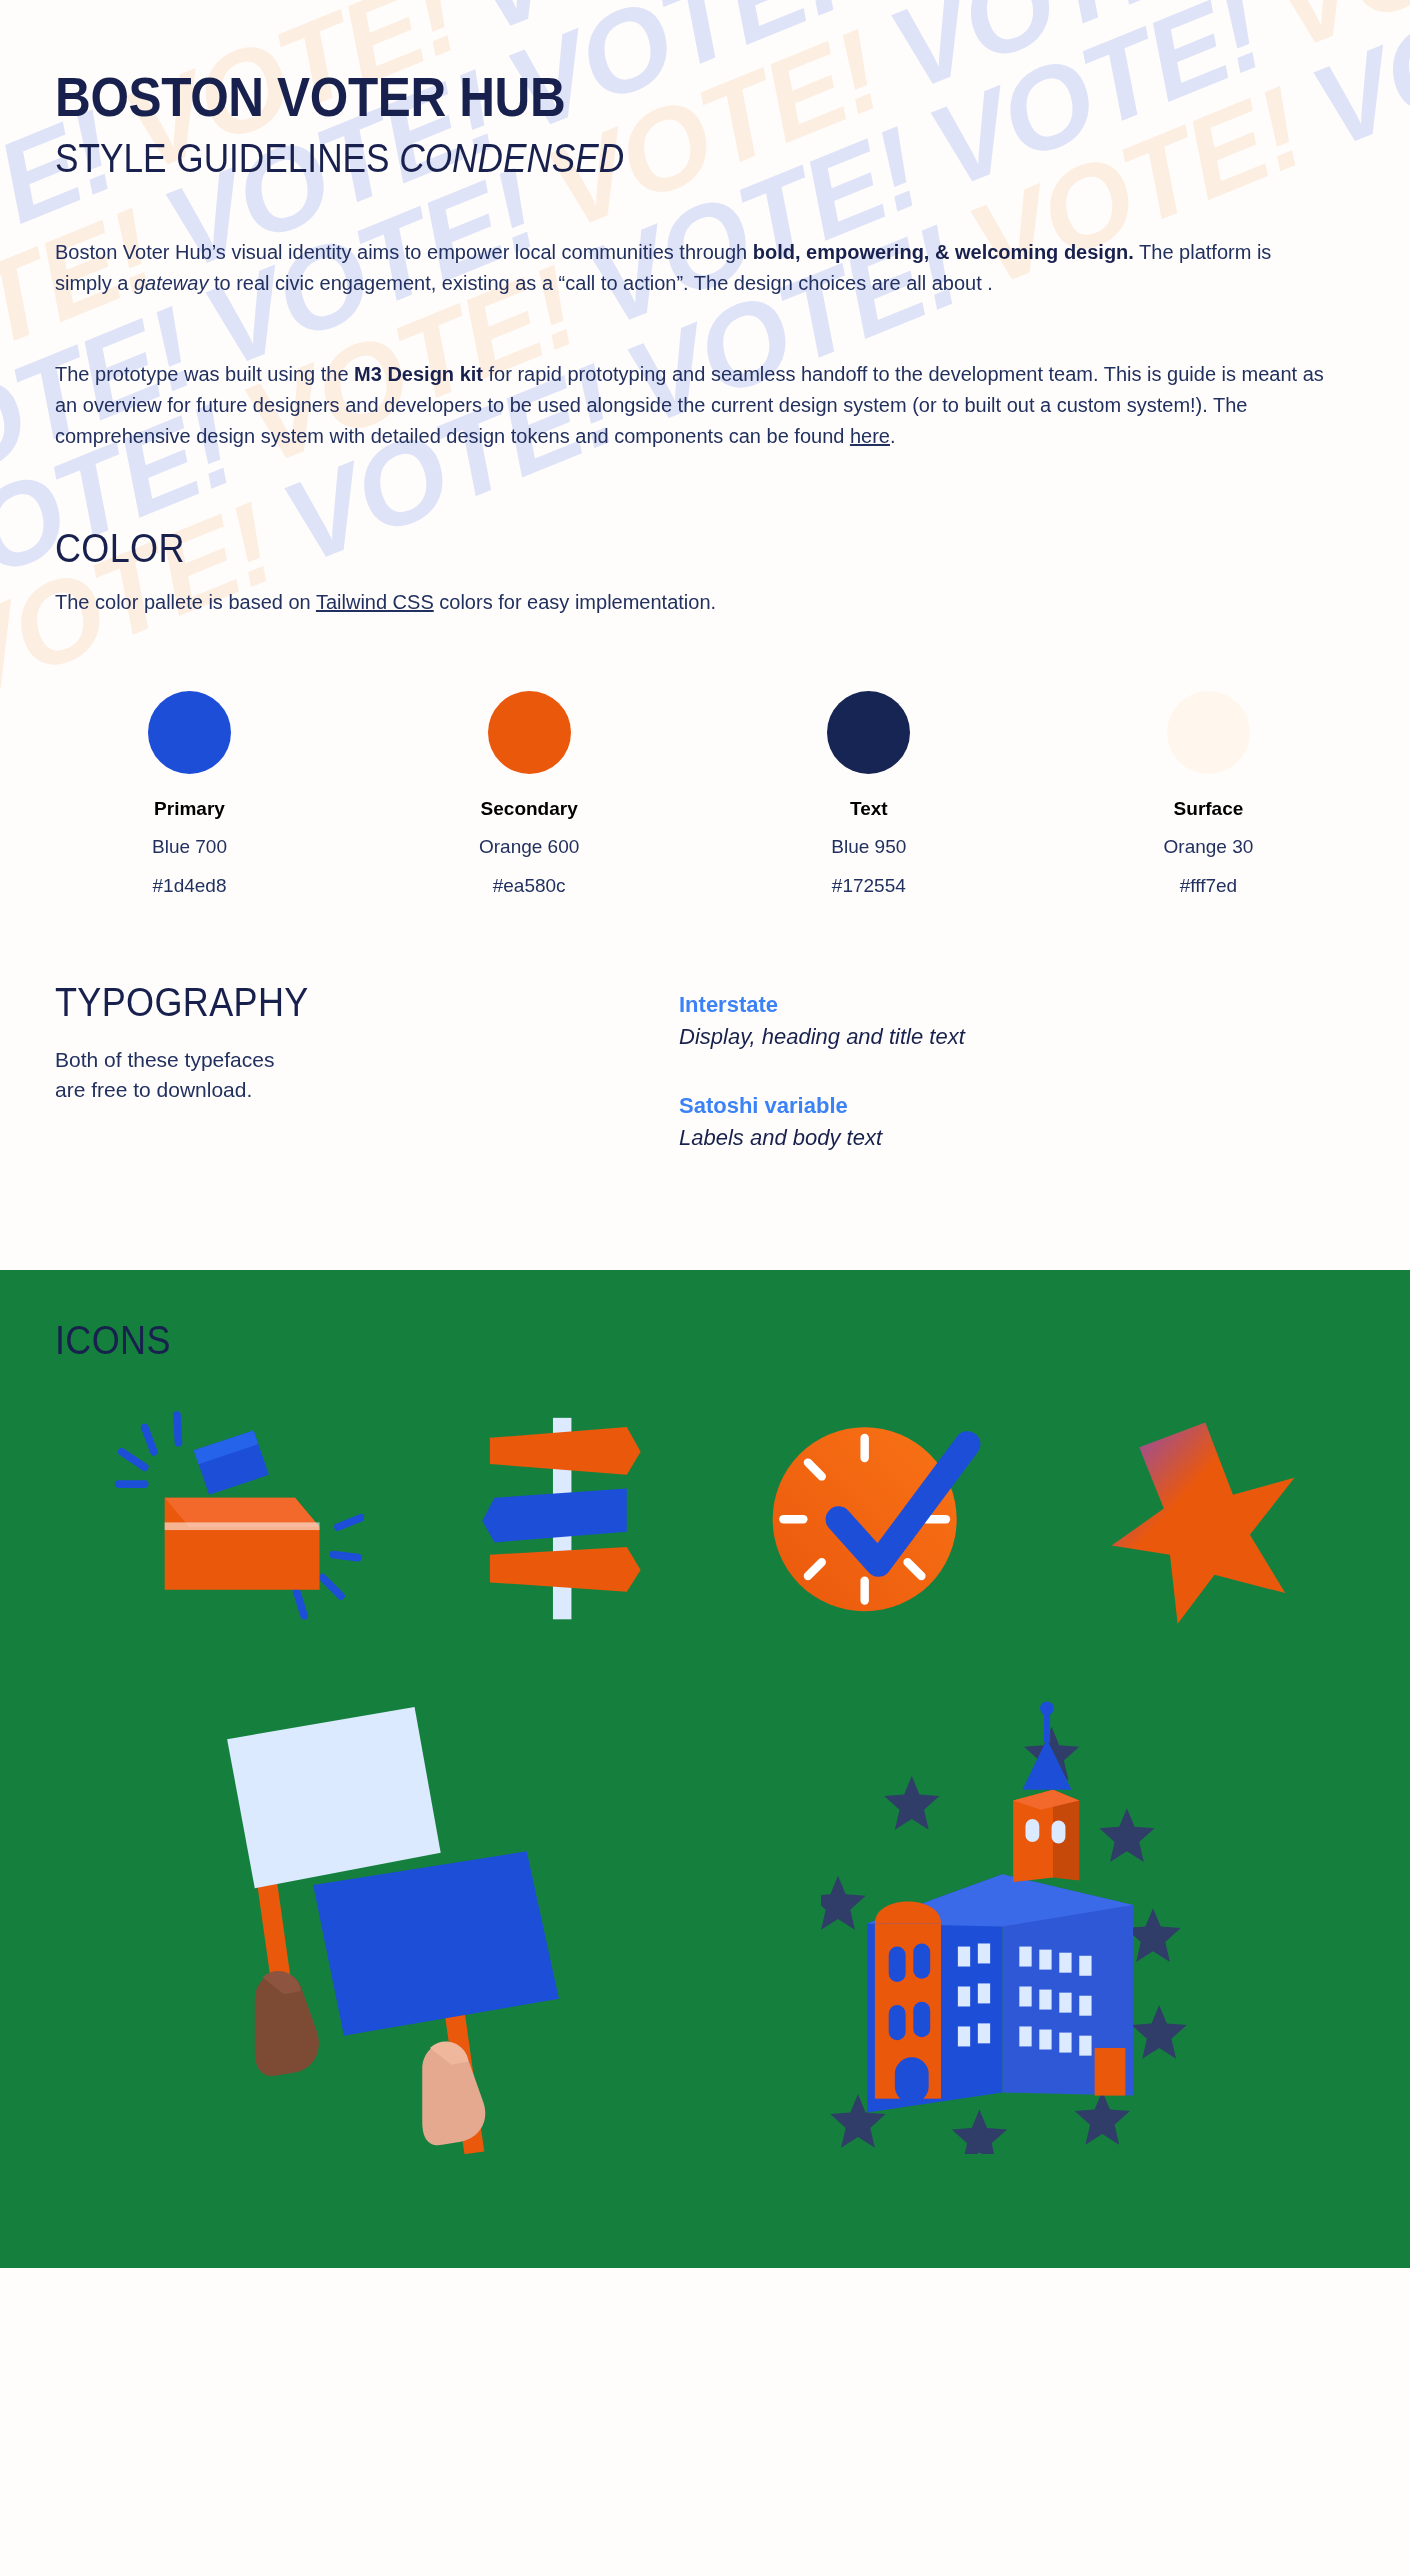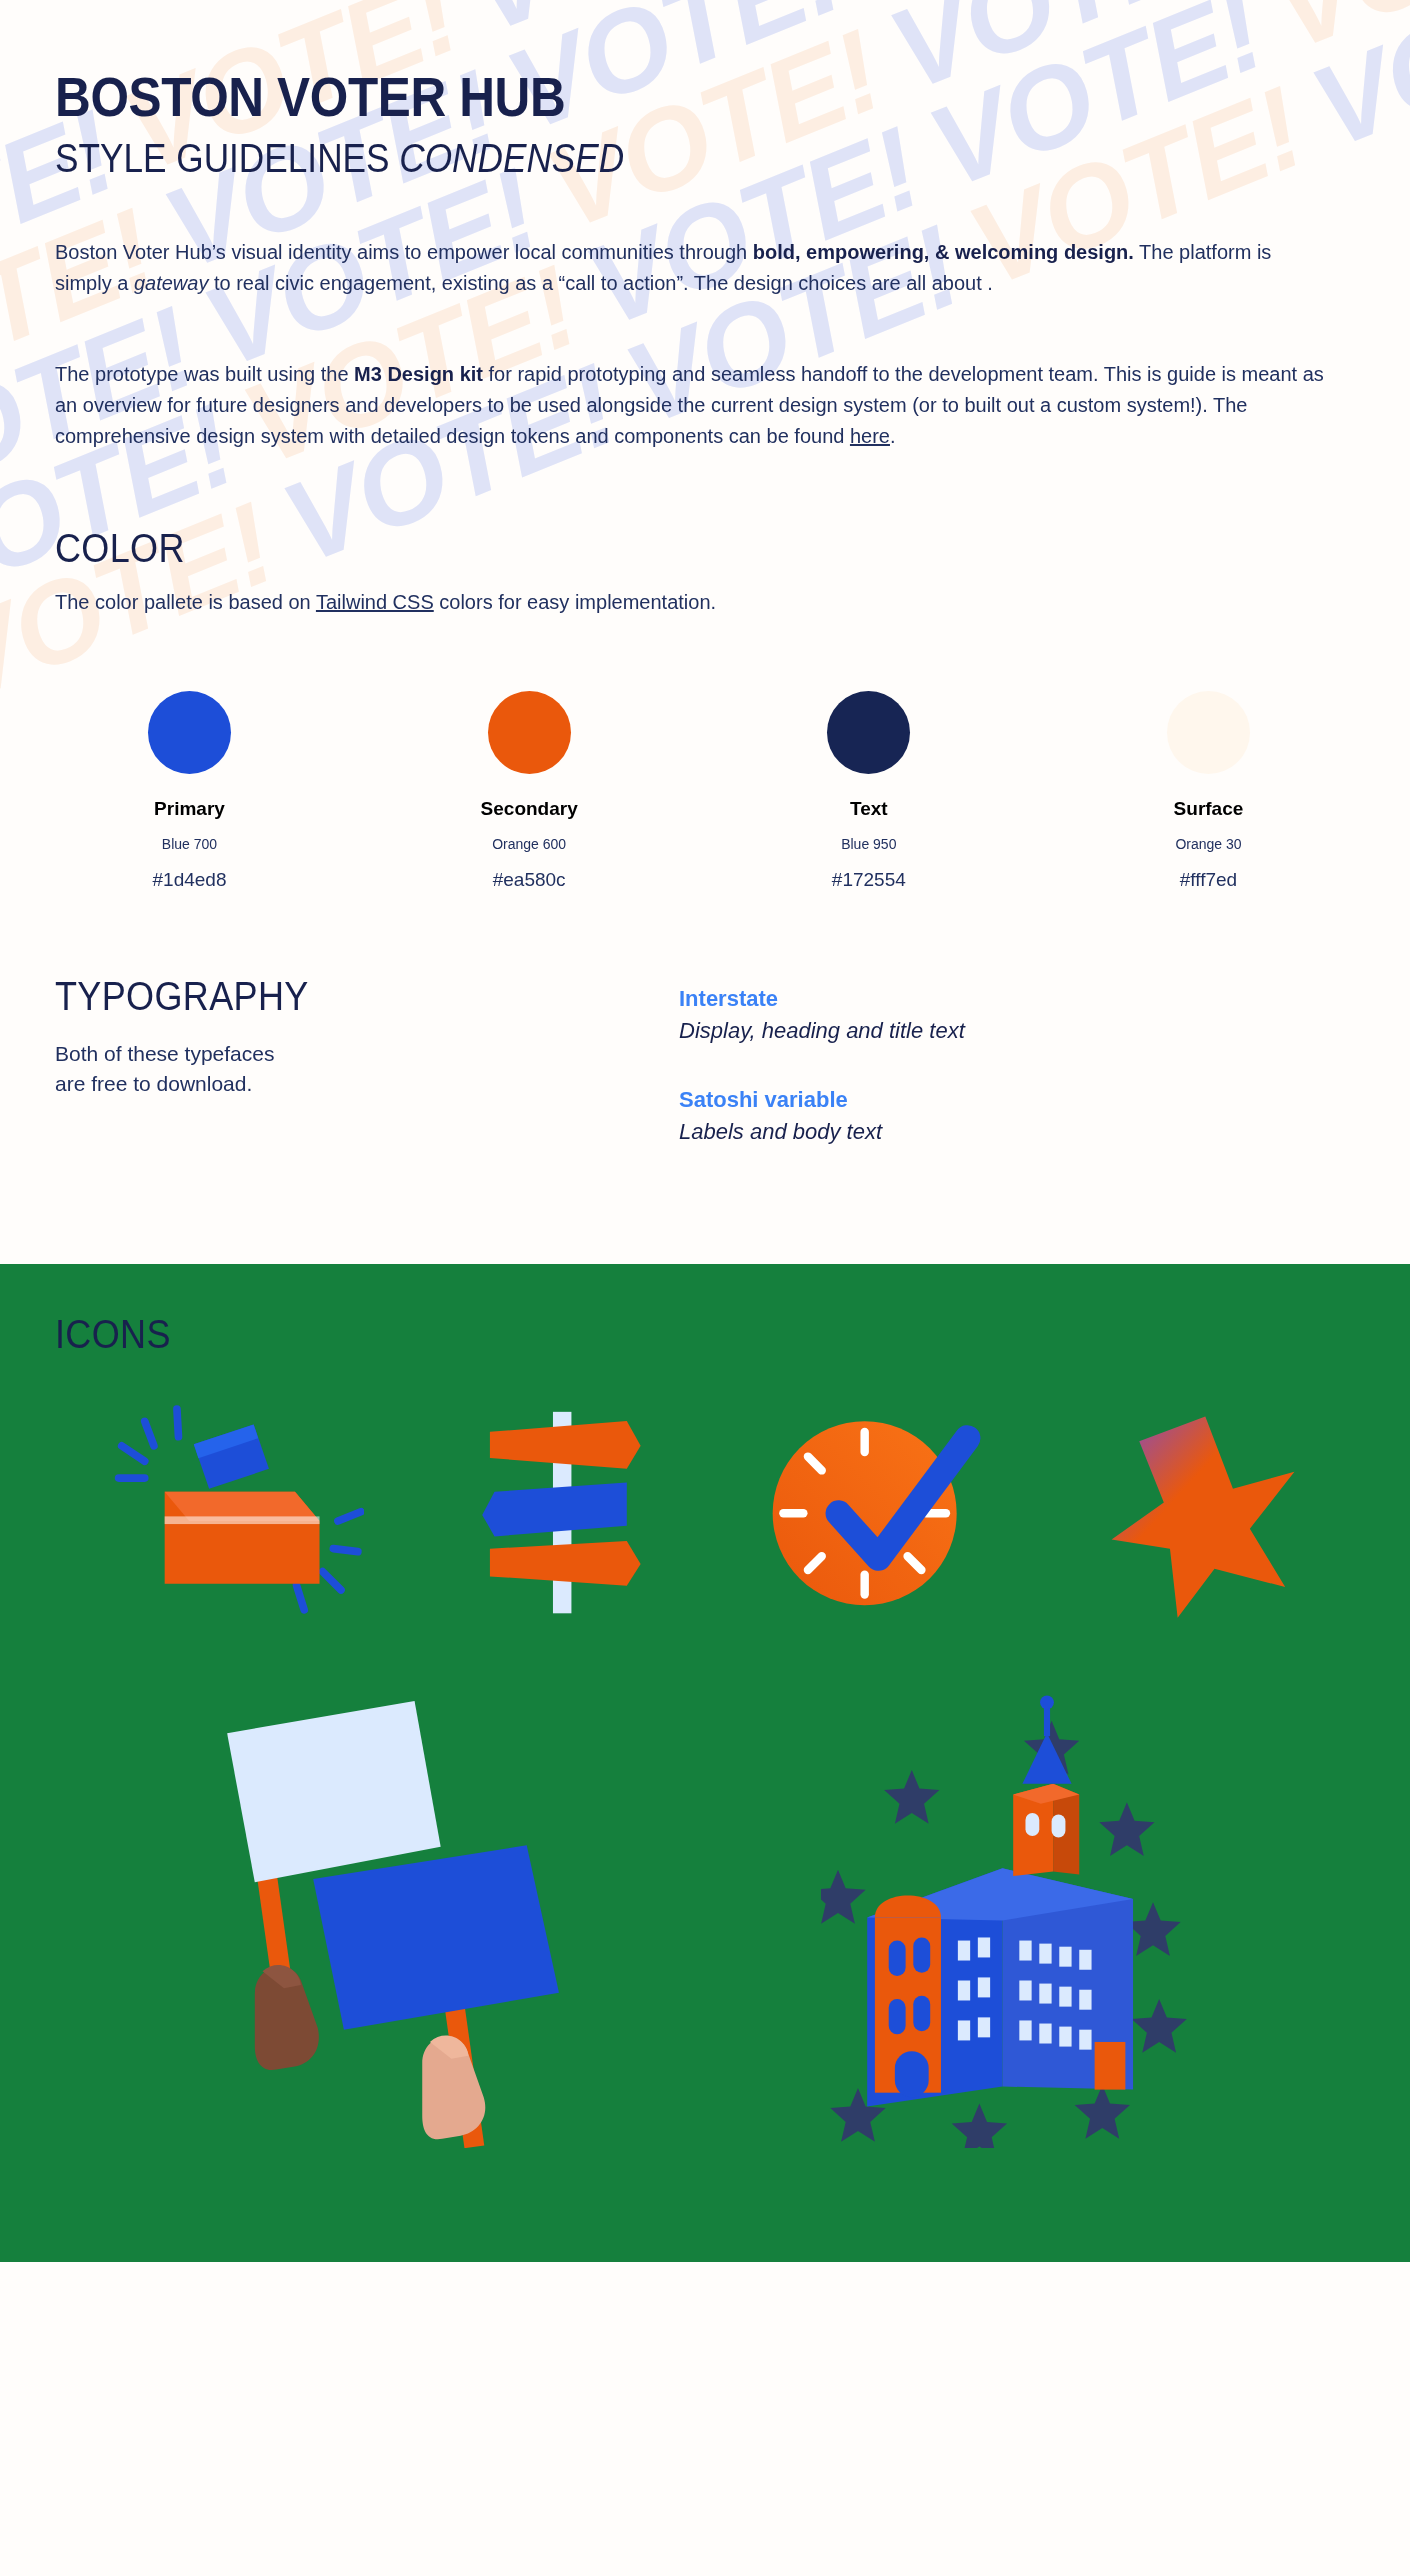--- a/index.html
+++ b/index.html
@@ -69,21 +69,21 @@
   .color-sub .lnk { text-decoration:underline; }
 
   
   .swatches {
     margin-top:77px; display:flex; justify-content:space-between;
     padding:0 58px 0 46px;
   }
   .swatch { width:177px; text-align:center; }
   .dot { width:83px; height:83px; border-radius:50%; margin:0 auto; }
   .sw-name { margin-top:24.6px; font-size:19px; font-weight:700; color:#000000; }
-  .sw-token { margin-top:15.4px; font-size:14px; font-weight:400; color:#21305f; }
+  .sw-token { margin-top:15.4px; font-size:19px; font-weight:400; color:#21305f; }
   .sw-hex { margin-top:17px; font-size:19px; font-weight:400; color:#21305f; }
 
   
   .typo { margin-top:83px; display:flex; }
   .typo-left { width:48%; }
   .typo-left p { margin-top:20px; font-size:21px; line-height:1.42; color:#21305f; }
   .typo-right { width:52%; padding-top:12.3px; }
   .face { margin-bottom:43px; }
   .face-name { font-size:22px; font-weight:700; color:#3b82f6; }
   .face-use { margin-top:6.1px; font-size:22px; font-style:italic; font-weight:400; color:#18214d; }

